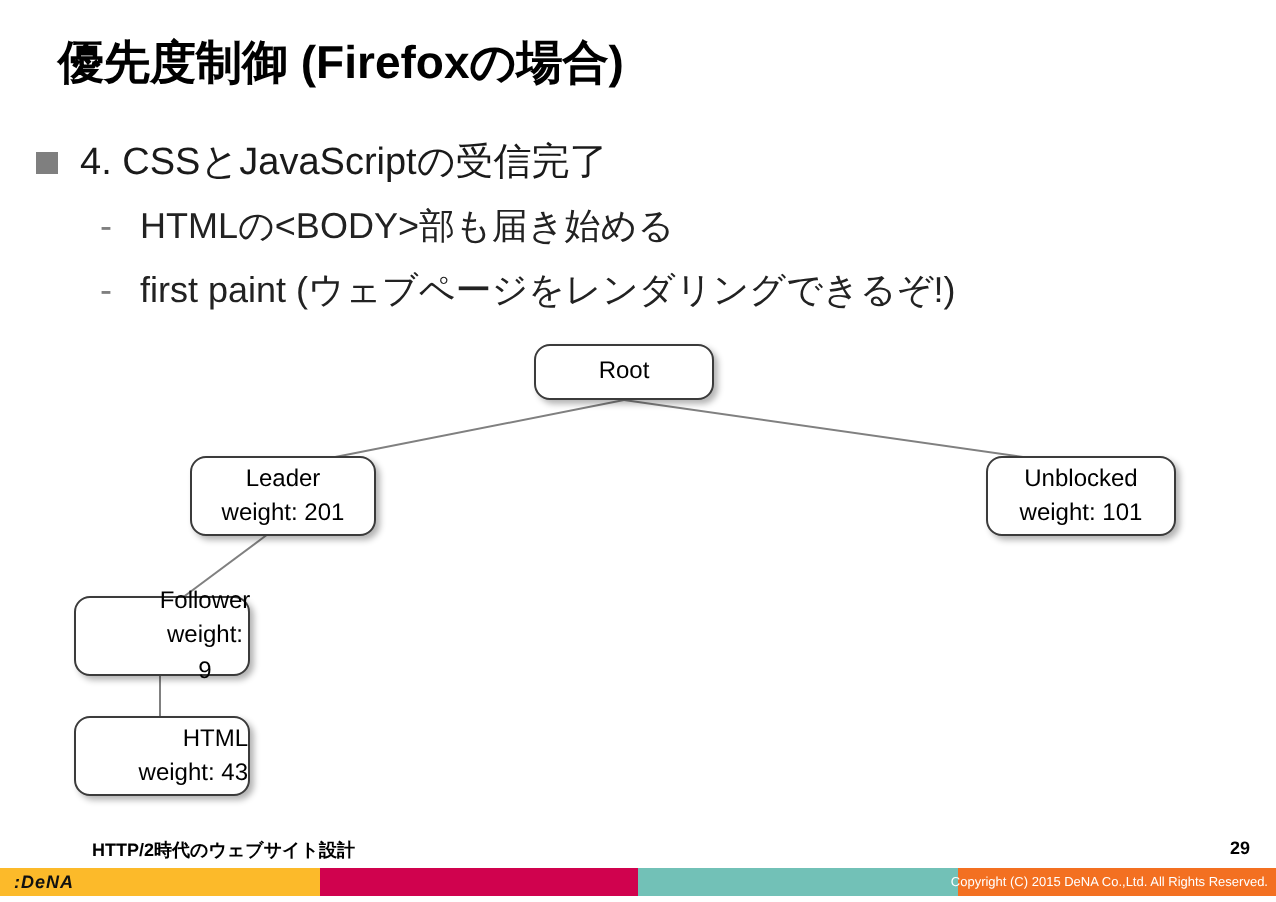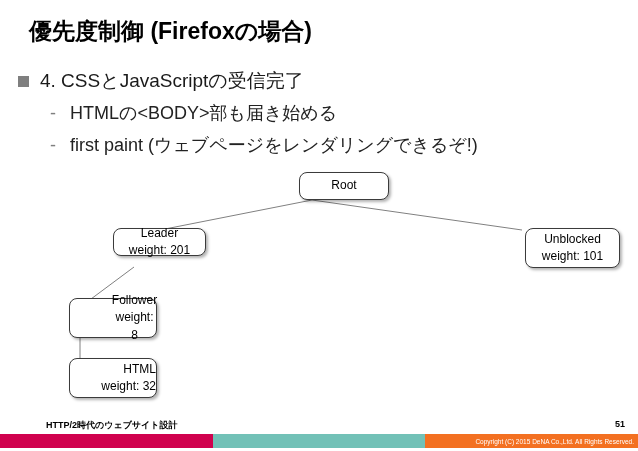--- a/index.html
+++ b/index.html
@@ -76,24 +76,23 @@
     border-radius: 8px;
     box-shadow: 2px 2px 3px rgba(0,0,0,0.30);
     display: flex;
     flex-direction: column;
     align-items: center;
     justify-content: center;
     font-size: 12px;
     line-height: 1.45;
     color: #000;
     text-align: center;
-    margin-left: 32px;
   }
   .node-root      { left: 267px; top: 172px; width: 90px;  height: 28px; }
-  .node-leader    { left: 81px;  top: 228px; width: 93px;  height: 28px; }
+  .node-leader    { left: 95px;  top: 228px; width: 93px;  height: 40px; }
   .node-unblocked { left: 493px; top: 228px; width: 95px; height: 40px; }
   .node-follower  { left: 37px;  top: 298px; width: 88px;  height: 40px; padding-left: 43px; }
   .node-html      { left: 37px;  top: 358px; width: 88px;  height: 40px; align-items: flex-end; }
   
   .footer-titlebar {
     position: absolute;
     left: 0; top: 417px;
     width: 638px; height: 16px;
     background: #ffffff;
   }
@@ -171,32 +170,35 @@
   <div class="tree-node node-leader">
     <span>Leader</span>
     <span>weight: 201</span>
   </div>
   <div class="tree-node node-unblocked">
     <span>Unblocked</span>
     <span>weight: 101</span>
   </div>
   <div class="tree-node node-follower">
     <span>Follower</span>
-    <span>weight: 8</span>
+    <span>weight: 9</span>
   </div>
   <div class="tree-node node-html">
     <span>HTML</span>
-    <span>weight: 32</span>
+    <span>weight: 43</span>
   </div>
 
   <div class="footer-titlebar"></div>
   <div class="footer-booktitle">HTTP/2時代のウェブサイト設計</div>
-  <div class="footer-page">51</div>
+  <div class="footer-page">29</div>
 
   <div class="footer-bar">
+    <div class="bar-seg" style="background: rgb(252, 186, 42);">
+      <span class="dena-logo">:DeNA</span>
+    </div>
     <div class="bar-seg" style="background: rgb(208, 2, 78);"></div>
     <div class="bar-seg" style="background: rgb(114, 193, 183);"></div>
     <div class="bar-seg" style="background: rgb(243, 112, 33);">
       <span class="copyright-text">Copyright (C) 2015 DeNA Co.,Ltd. All Rights Reserved.</span>
     </div>
   </div>
 
 </div>
 
 </body></html>

